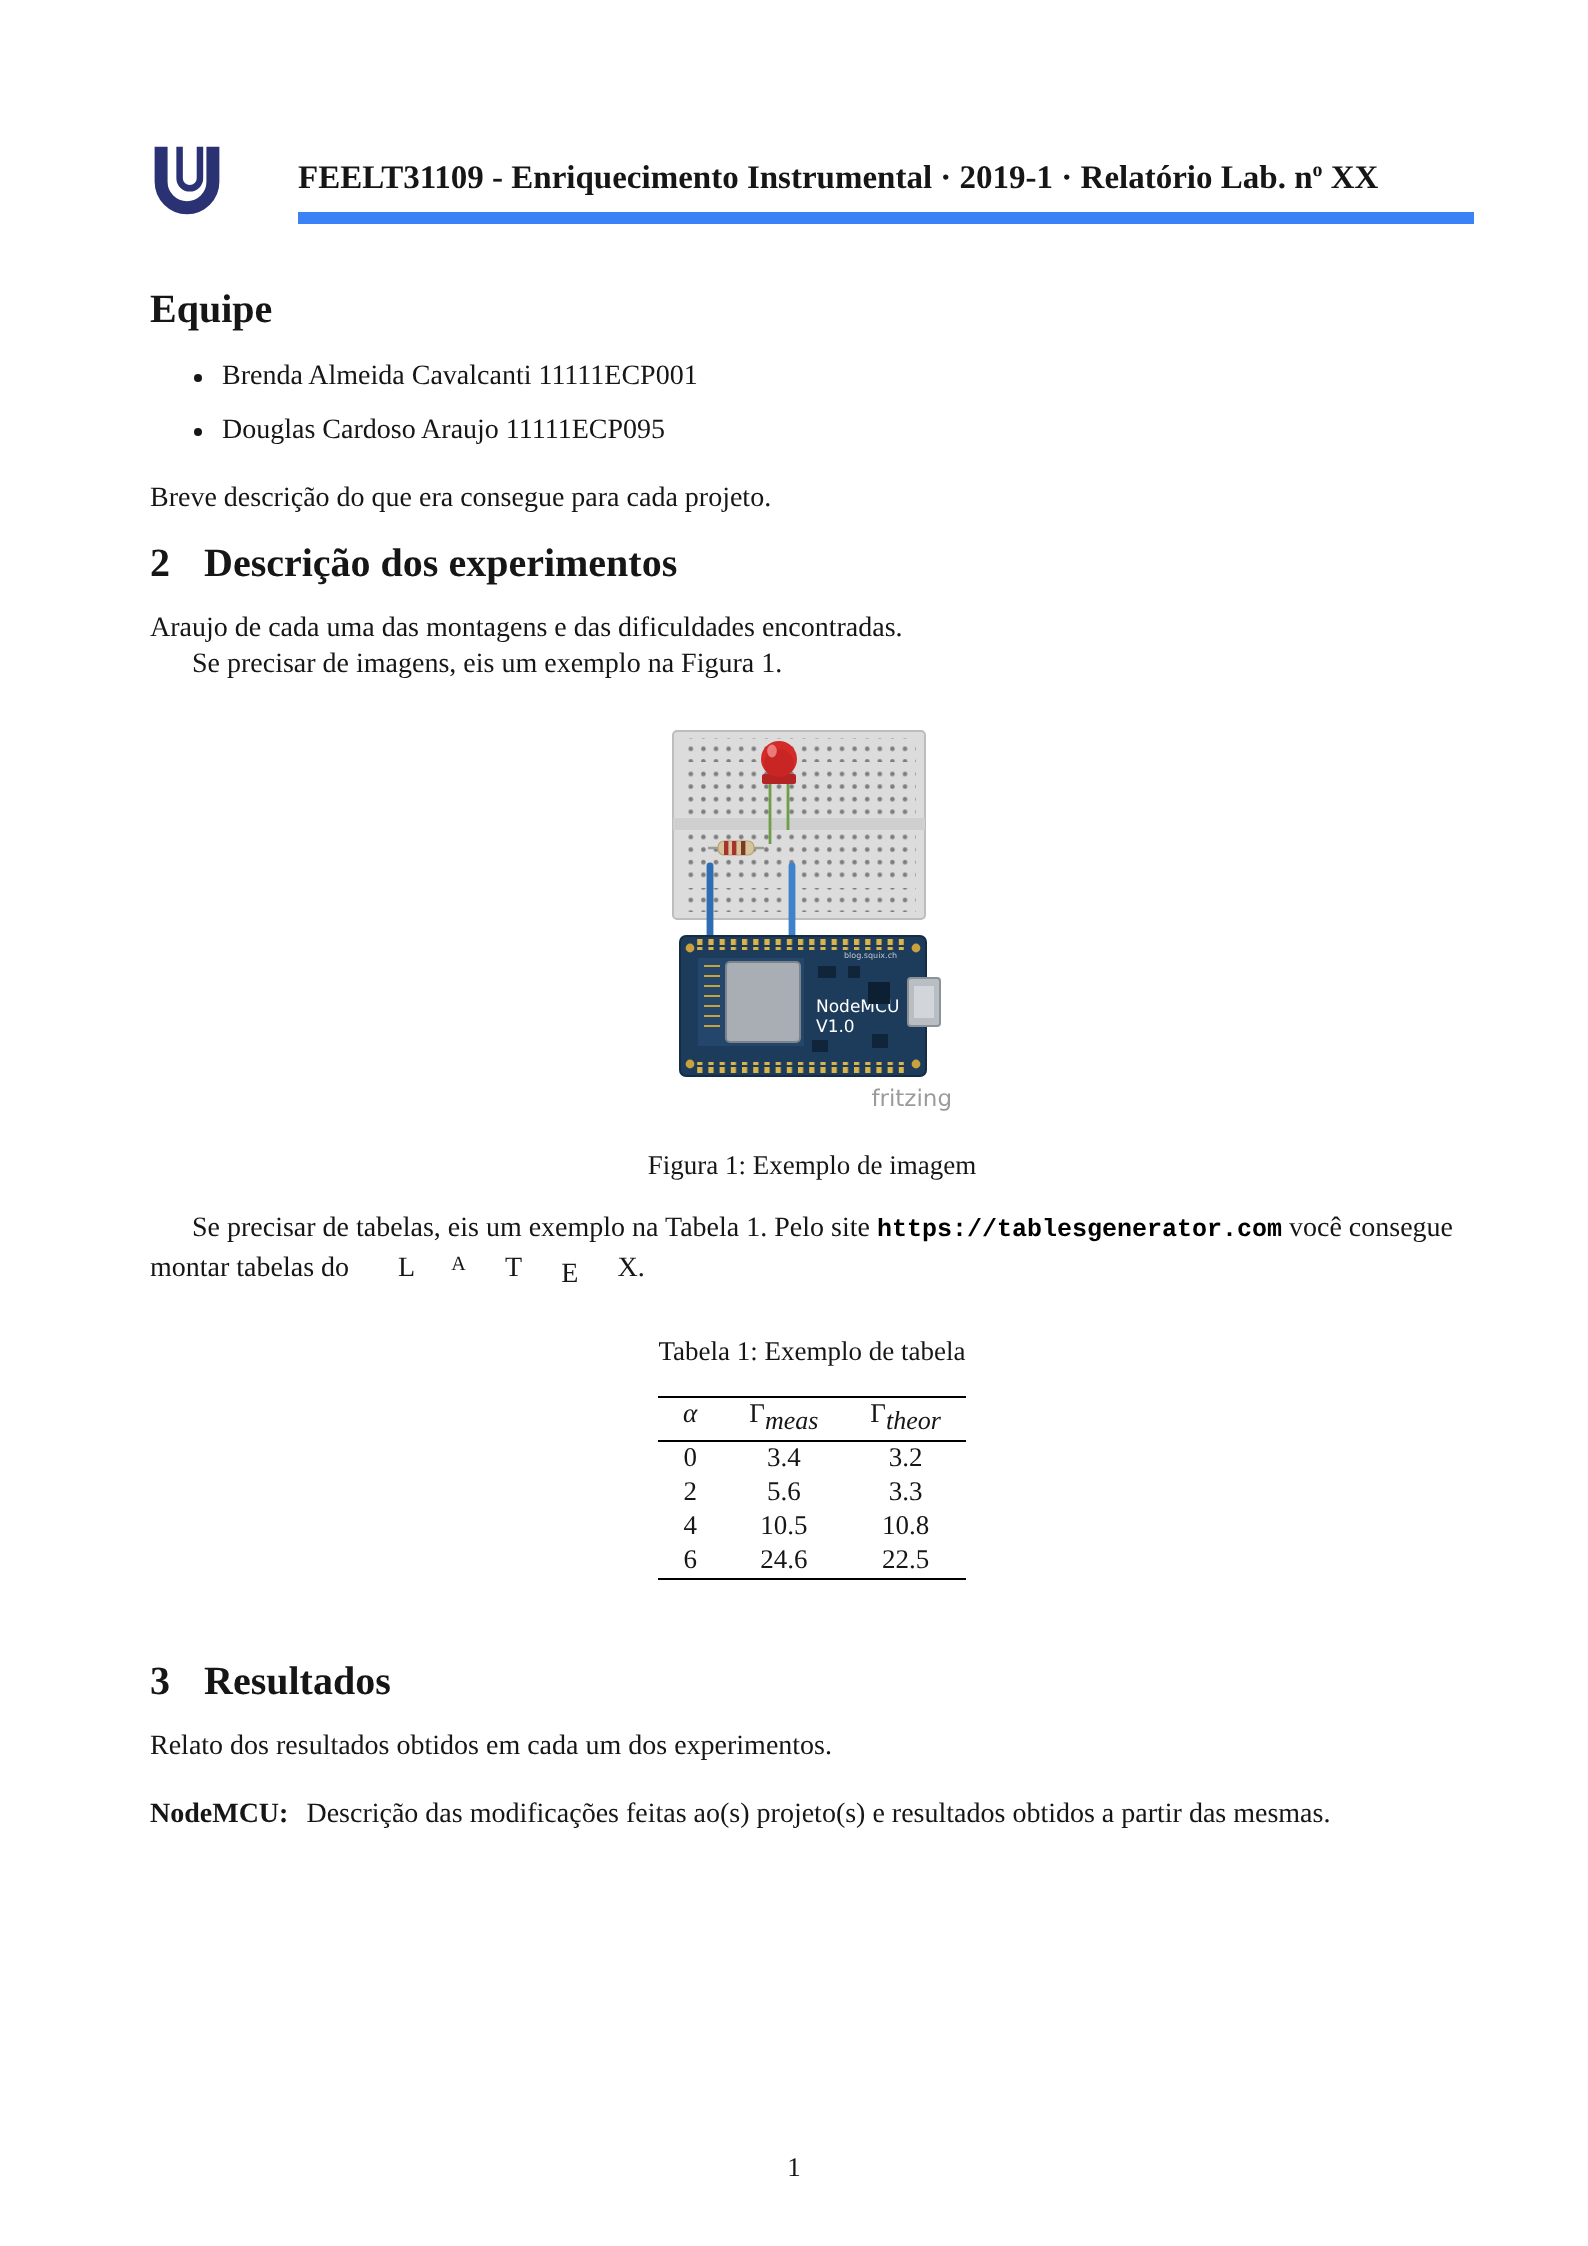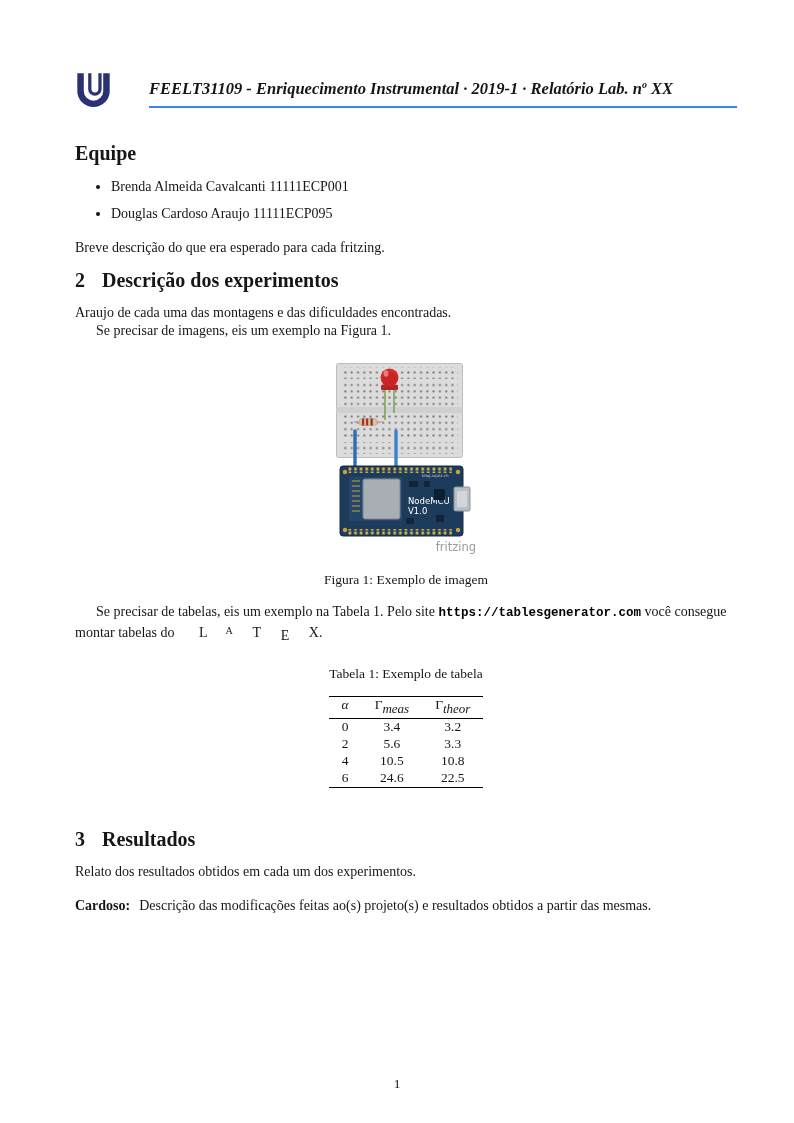--- a/index.html
+++ b/index.html
@@ -13,23 +13,22 @@
     position: relative;
     overflow: hidden;
   }
   .page { position: absolute; inset: 0; padding: 70px 57px 0 75px; }
 
   
   .doc-header { display: flex; align-items: flex-start; }
   .logo-box { width: 37px; height: 40px; margin-right: 37px; flex: none; }
   .header-title {
     flex: 1; font-size: 16.5px; font-weight: bold;
-    padding: 9px 0 7px 0; border-bottom: 2px solid #3b82f6;
+    padding: 9px 0 7px 0; border-bottom: 6px solid #3b82f6;
     white-space: nowrap;
-    font-style: italic;
   }
   .hdr-sup { font-size: 10px; vertical-align: 6px; }
 
   
   .equipe-heading { font-size: 20px; font-weight: bold; margin: 32px 0 0 0; }
   .section-heading { font-size: 20px; font-weight: bold; margin: 0; }
   .sec-num { margin-right: 17px; }
   .mt-sec1 { margin-top: 14px; }
   .mt-sec2 { margin-top: 12px; }
   .mt-sec3 { margin-top: 40px; }
@@ -83,21 +82,21 @@
       <span>FEELT31109 - Enriquecimento Instrumental · 2019-1 · Relatório Lab. n</span><sup class="hdr-sup">o</sup><span> XX</span>
     </div>
   </div>
 
   <h2 class="equipe-heading">Equipe</h2>
   <ul class="member-list">
     <li>Brenda Almeida Cavalcanti 11111ECP001</li>
     <li>Douglas Cardoso Araujo 11111ECP095</li>
   </ul>
 
-  <p class="body-text">Breve descrição do que era esperado para cada fritzing.</p>
+  <p class="body-text">Breve descrição do que era consegue para cada projeto.</p>
 
   <h2 class="section-heading mt-sec2">
     <span class="sec-num">2</span><span>Descrição dos experimentos</span>
   </h2>
   <p class="body-text">Araujo de cada uma das montagens e das dificuldades encontradas.</p>
   <p class="line2 indent">Se precisar de imagens, eis um exemplo na Figura 1.</p>
 
   <div class="figure-block">
     <svg width="140" height="192" viewBox="0 0 140 192">
       <defs>
@@ -212,17 +211,17 @@
       </tr>
     </tbody>
   </table>
 
   <h2 class="section-heading mt-sec3">
     <span class="sec-num">3</span><span>Resultados</span>
   </h2>
   <p class="body-text">Relato dos resultados obtidos em cada um dos experimentos.</p>
 
   <p class="opt-para">
-    <span class="opt-label">Cardoso:</span><span>Descrição das modificações feitas ao(s) projeto(s) e resultados obtidos a partir das mesmas.</span>
+    <span class="opt-label">NodeMCU:</span><span>Descrição das modificações feitas ao(s) projeto(s) e resultados obtidos a partir das mesmas.</span>
   </p>
 
   <div class="page-number">1</div>
 </div>
 
 </body></html>

